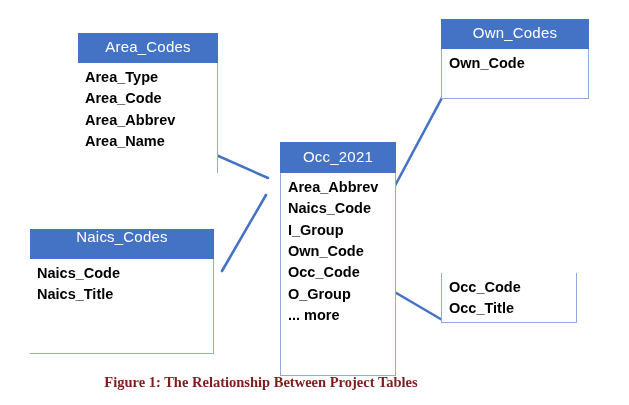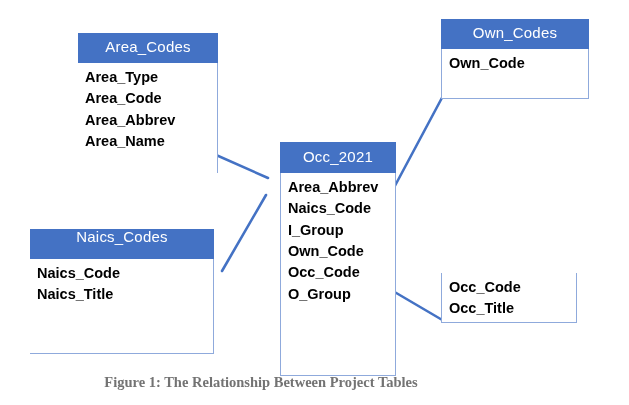--- a/index.html
+++ b/index.html
@@ -87,21 +87,21 @@
   
   #caption {
     position: absolute;
     left: 0;
     top: 374px;
     width: 522px;
     text-align: center;
     font-family: "Liberation Serif", serif;
     font-weight: bold;
     font-size: 14.5px;
-    color: #737373;
+    color: #7f1d1d;
   }
 </style>
 </head>
 <body>
 
 <div id="canvas">
 
   <svg id="connectors" viewBox="0 0 629 405" width="629" height="405" xmlns="http://www.w3.org/2000/svg">
     <line x1="198" y1="147" x2="268" y2="178" stroke="#4472C4" stroke-width="2.6" stroke-linecap="round"></line>
     <line x1="222" y1="271" x2="266" y2="195" stroke="#4472C4" stroke-width="2.6" stroke-linecap="round"></line>
@@ -129,20 +129,21 @@
 
   <div class="table-box" id="tbl-occ2021">
     <div class="table-header">Occ_2021</div>
     <div class="table-body body-full">
       <div class="field">Area_Abbrev</div>
       <div class="field">Naics_Code</div>
       <div class="field">I_Group</div>
       <div class="field">Own_Code</div>
       <div class="field">Occ_Code</div>
       <div class="field">O_Group</div>
+      <div class="field">... more</div>
     </div>
   </div>
 
   <div class="table-box" id="tbl-own">
     <div class="table-header">Own_Codes</div>
     <div class="table-body body-full">
       <div class="field">Own_Code</div>
     </div>
   </div>
 

